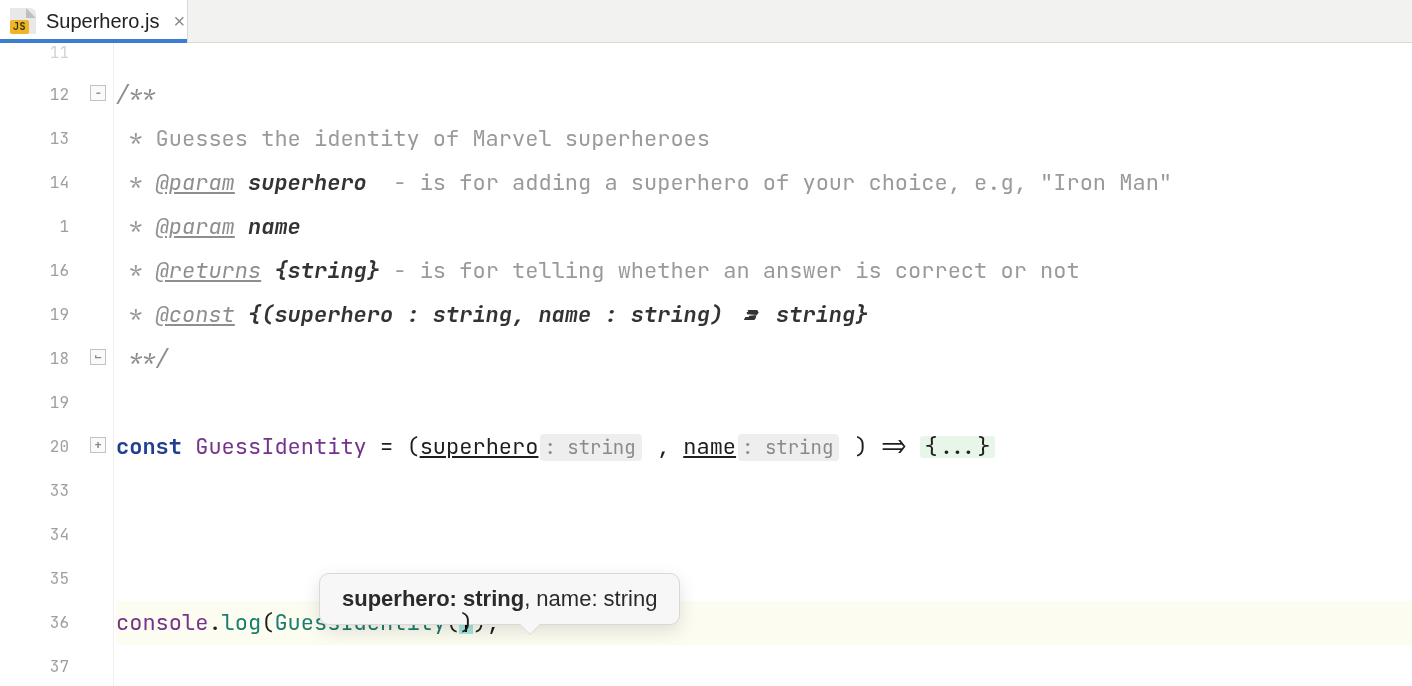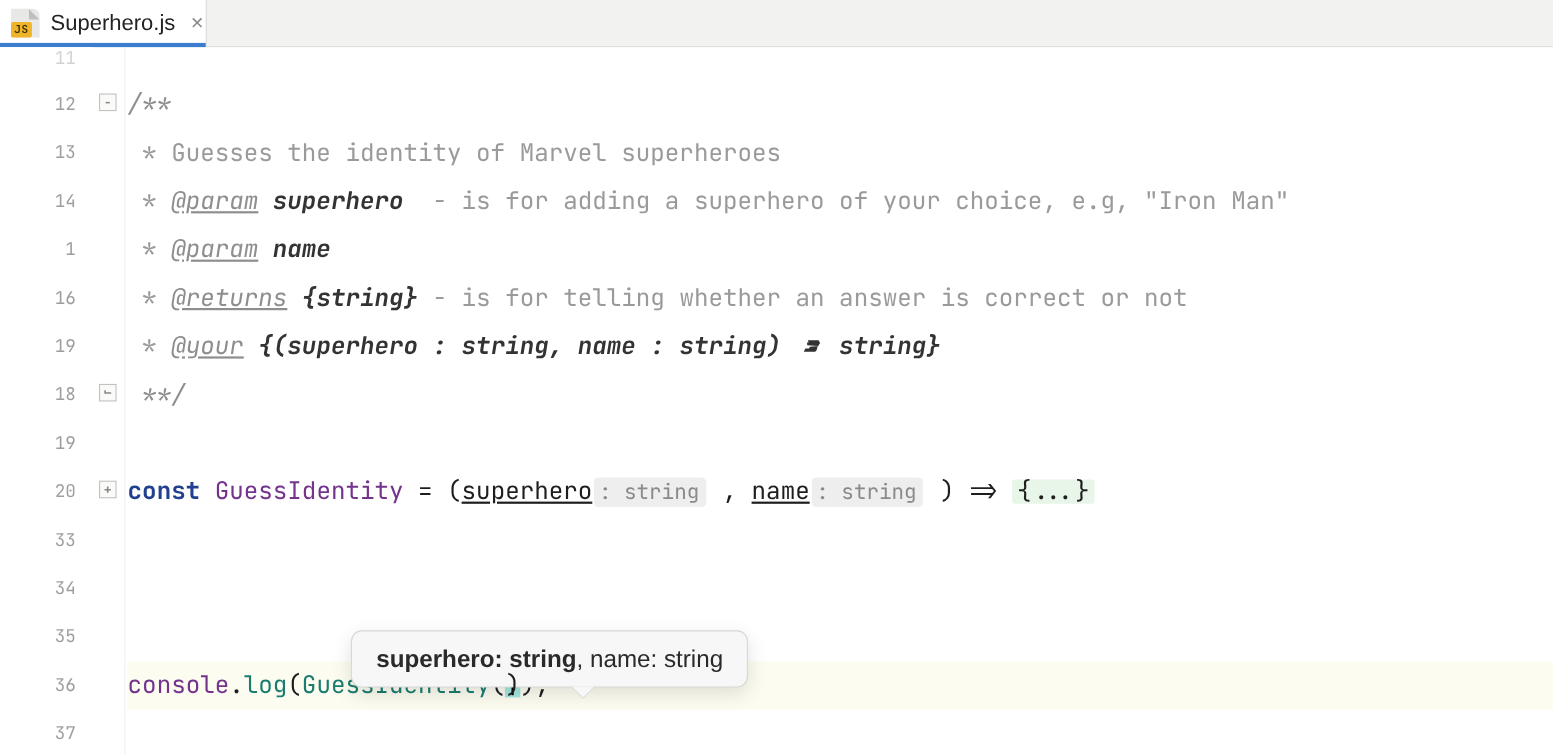--- a/index.html
+++ b/index.html
@@ -291,21 +291,21 @@
 
     <div class="line">
       <span class="ci"> * </span><span class="ctag">@param</span><span class="cboldnu"> name</span>
     </div>
 
     <div class="line">
       <span class="ci"> * </span><span class="ctag">@returns</span><span class="cboldnu"> {string}</span><span class="ci"> - is for telling whether an answer is correct or not</span>
     </div>
 
     <div class="line">
-      <span class="ci"> * </span><span class="ctag">@your</span><span class="cboldnu"> {(superhero : string, name : string) =&gt; string}</span>
+      <span class="ci"> * </span><span class="ctag">@const</span><span class="cboldnu"> {(superhero : string, name : string) =&gt; string}</span>
     </div>
 
     <div class="line">
       <span class="c"> **/</span>
     </div>
 
     <div class="line"></div>
 
     <div class="line">
       <span class="kw">const</span><span> </span><span class="id">GuessIdentity</span><span class="blk"> = (</span><span class="blk und">superhero</span><span class="hint">: string</span><span class="blk"> , </span><span class="blk und">name</span><span class="hint">: string</span><span class="blk"> ) =&gt; </span><span class="collapsed">{...}</span>

